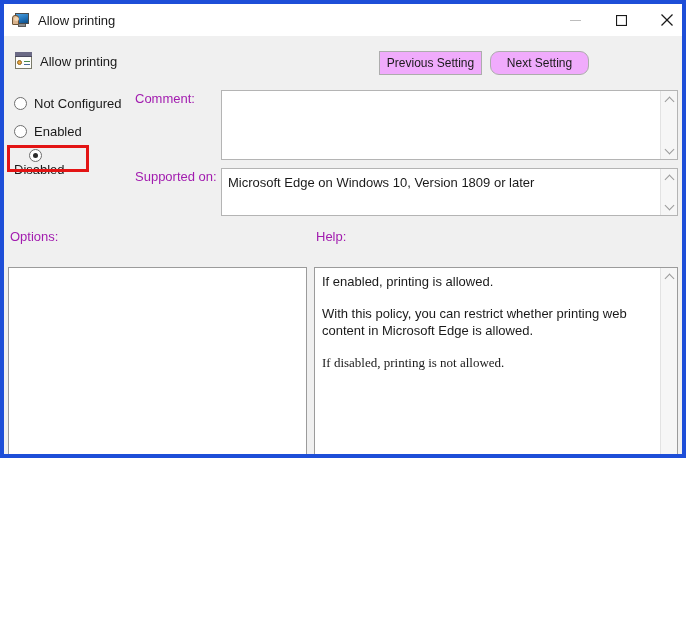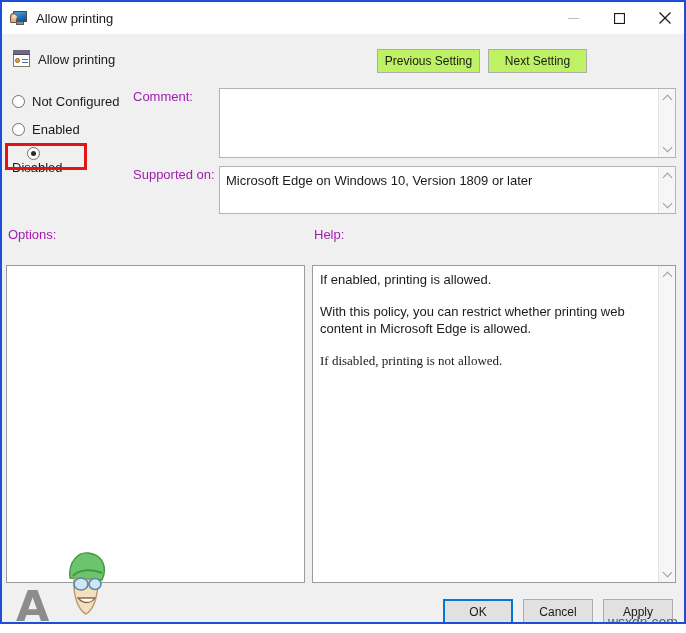--- a/index.html
+++ b/index.html
@@ -7,23 +7,23 @@
     margin: 0; padding: 0;
     width: 686px; height: 633px;
     overflow: hidden;
     background: #ffffff;
     font-family: "Liberation Sans", sans-serif;
   }
 
   #dialog {
     position: relative;
     width: 686px;
-    height: 624px;
+    height: 458px;
     background: #f0f0f0;
-    border: 2px solid #1d4ed8;
+    border: 4px solid #1d4ed8;
     overflow: hidden;
   }
 
   
   #titlebar {
     position: absolute;
     left: 0; top: 0;
     width: 686px; height: 32px;
     background: #ffffff;
     display: flex;
@@ -128,32 +128,32 @@
   #header-title {
     position: absolute;
     left: 36px; top: 18px;
     font-size: 13px;
     color: #1a1a1a;
   }
   .topbtn {
     position: absolute;
     top: 47px;
     height: 24px;
-    background: #bef264;
+    background: #f0abfc;
     border: 1px solid #adadad;
     font-family: "Liberation Sans", sans-serif;
     font-size: 12px;
     color: #1a1a1a;
     text-align: center;
     line-height: 22px;
     cursor: default;
     padding: 0;
   }
   #btn-prev { left: 375px; width: 103px; }
-  #btn-next { left: 486px; width: 99px; }
+  #btn-next { left: 486px; width: 99px; border-radius: 9px; }
 
   
   .radio-row {
     position: absolute;
     left: 10px;
     display: flex;
     align-items: center;
     height: 20px;
   }
   #radio-notconfigured { top: 89px; }

